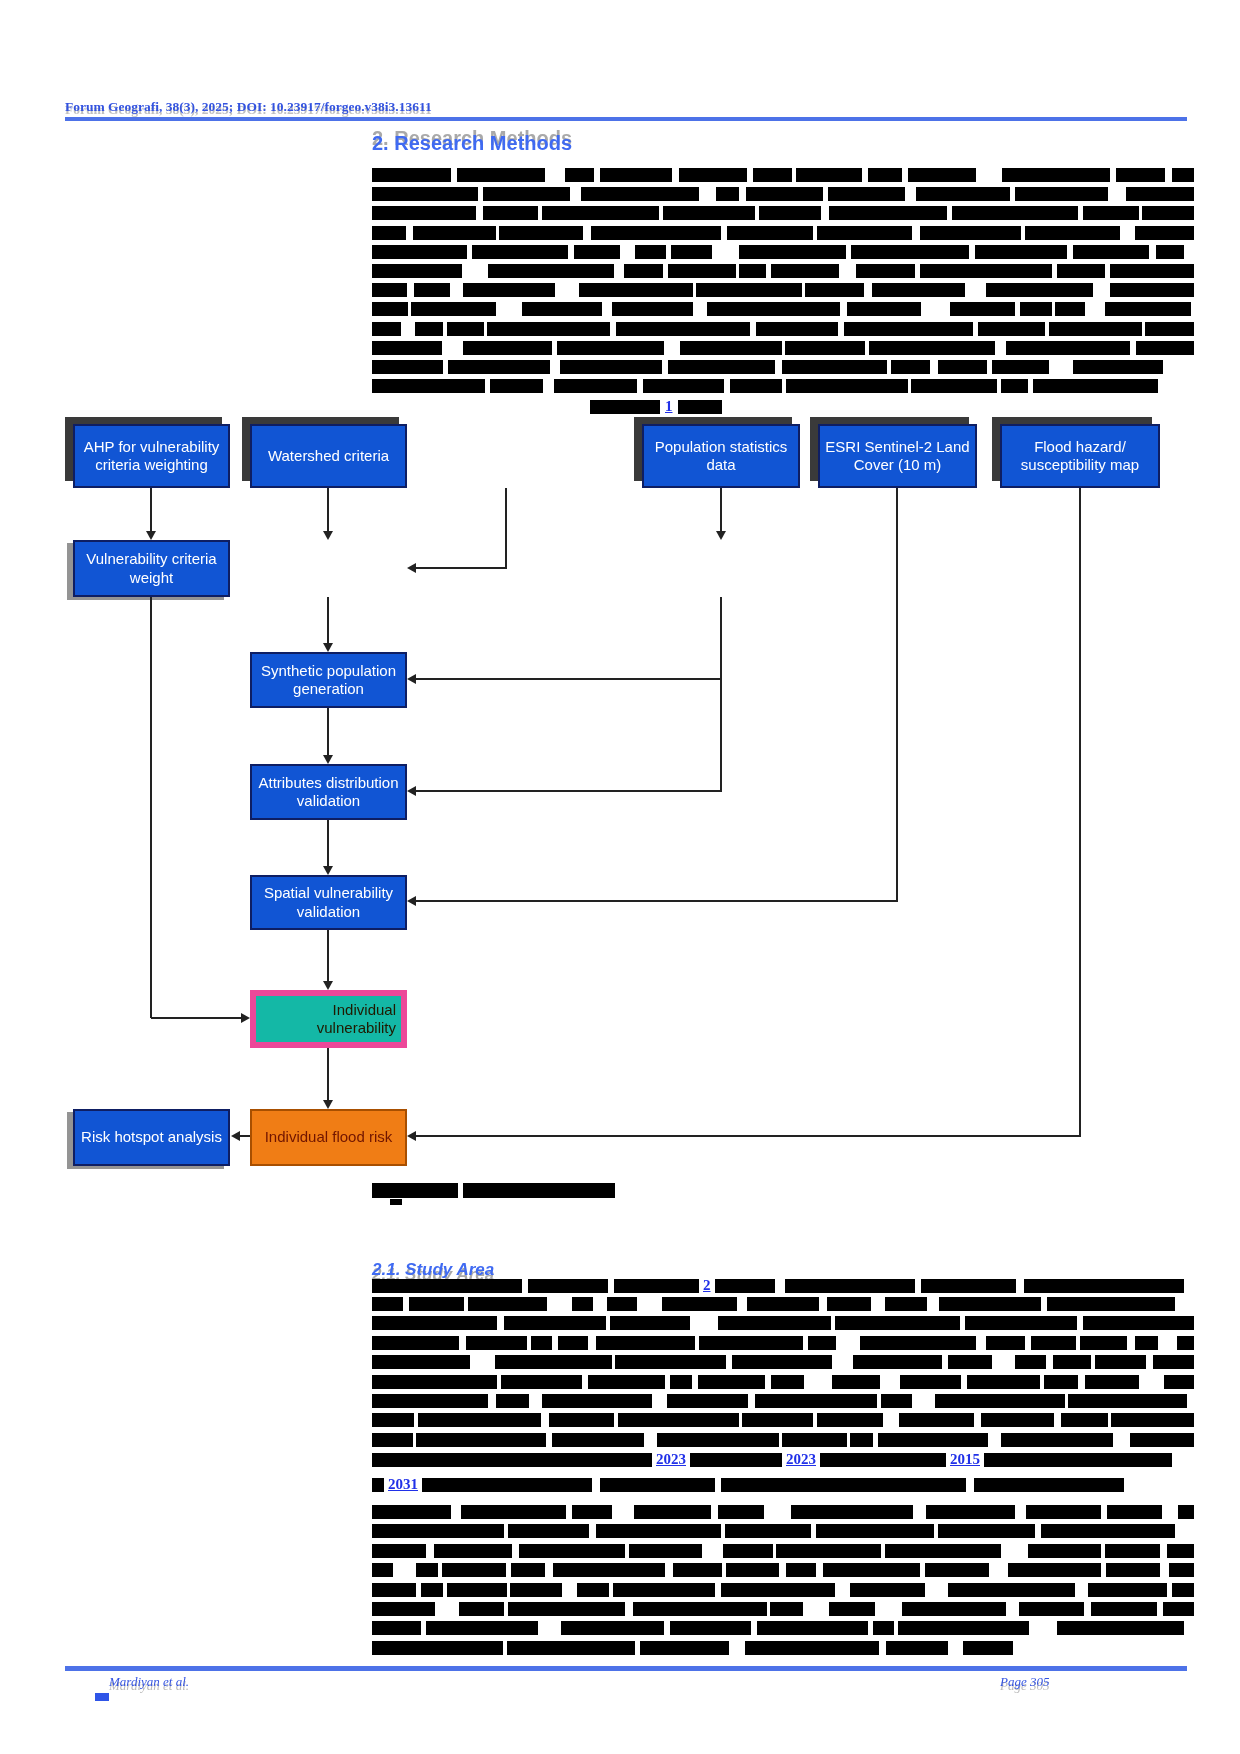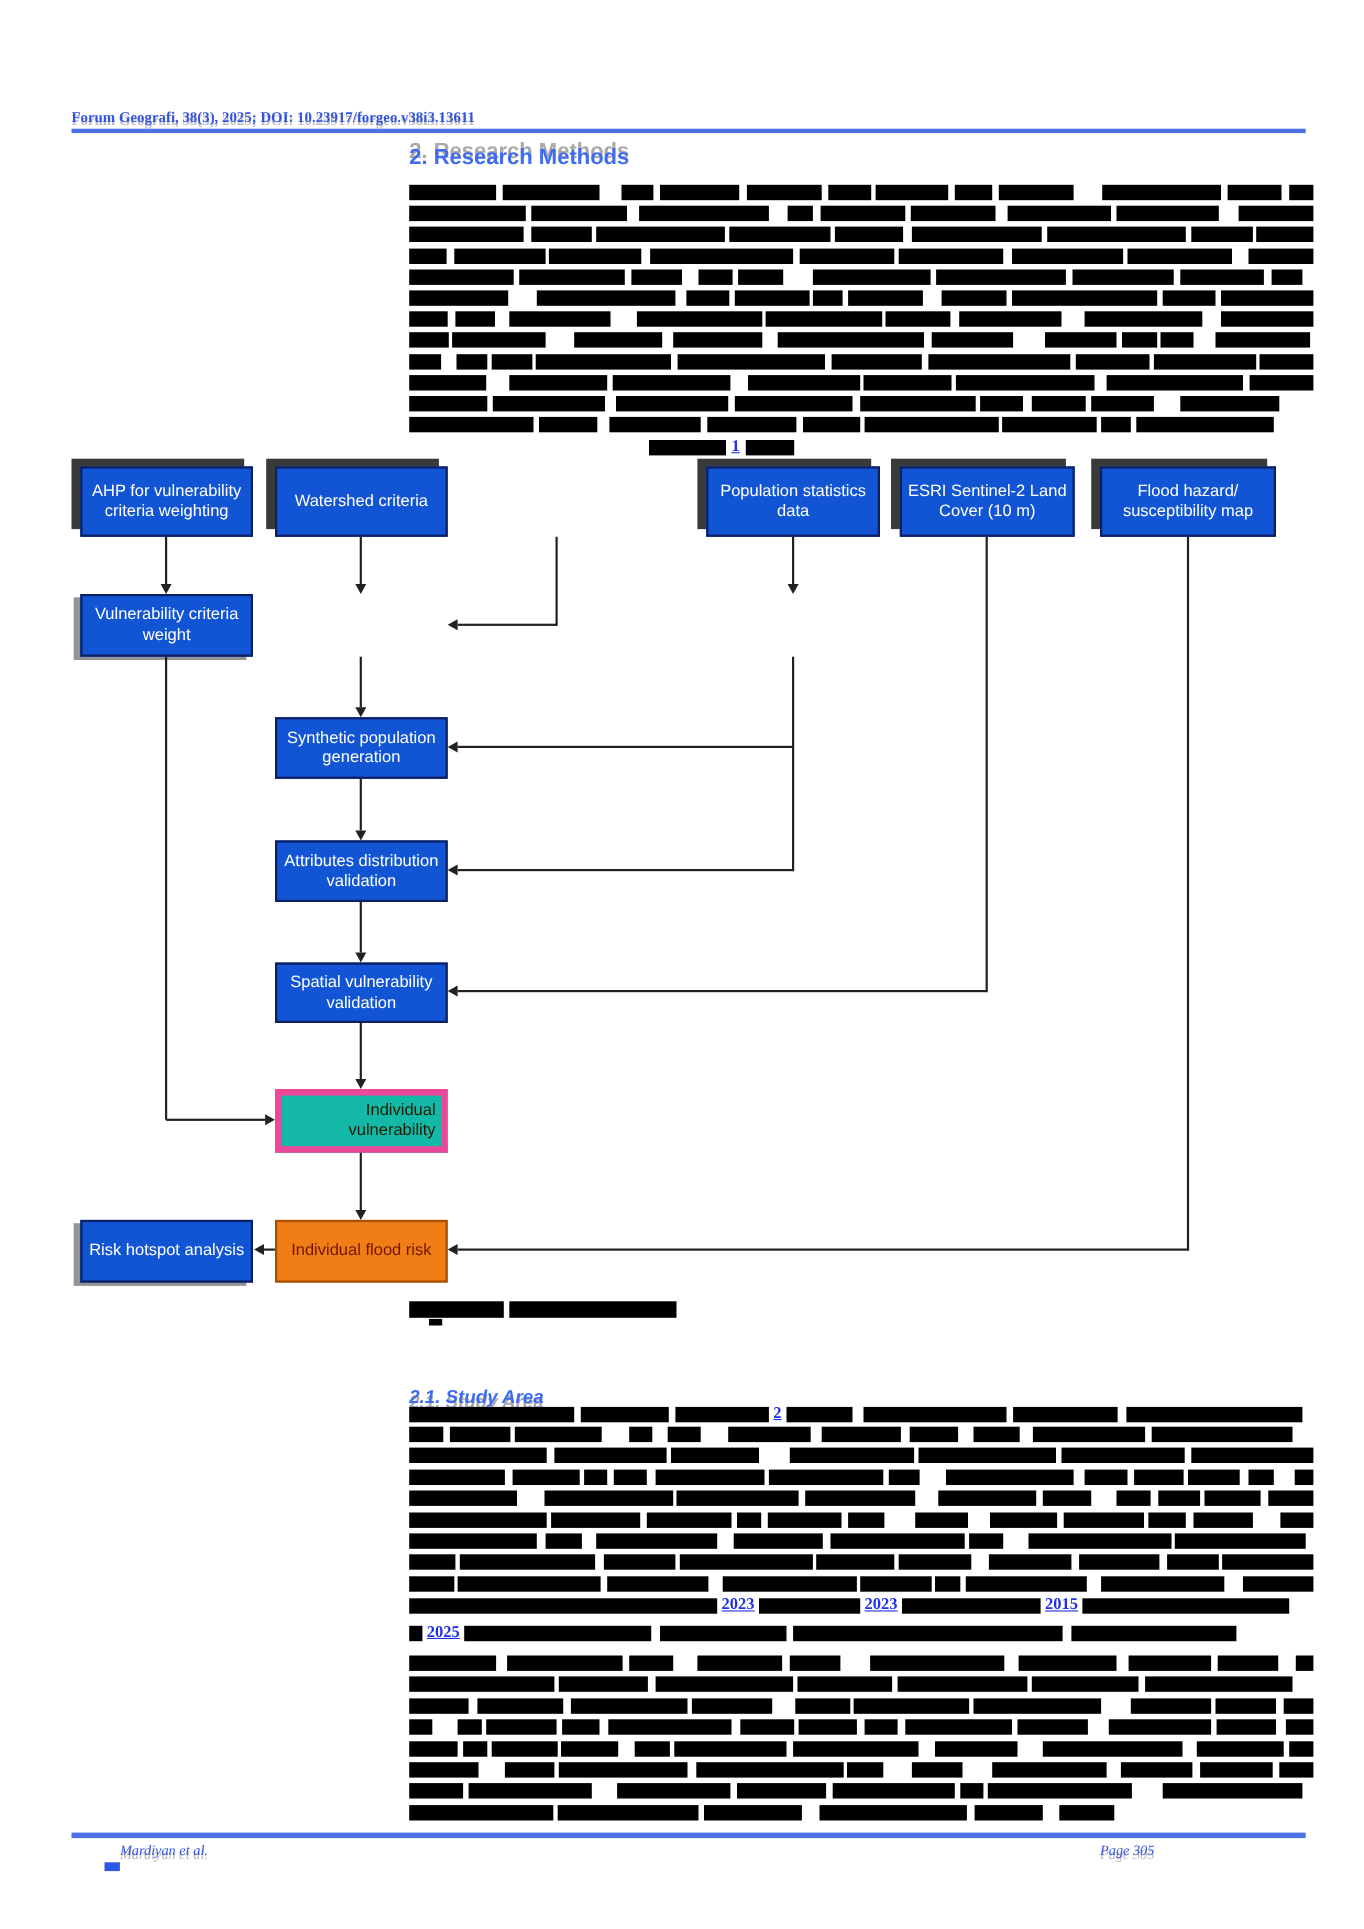--- a/index.html
+++ b/index.html
@@ -437,21 +437,21 @@
       <span class="gap4"></span>
     <span class="bar" style="width:126px"></span>
       <span class="gap4"></span>
     <span class="lnk">2015</span>
       <span class="gap4"></span>
     <span class="bar" style="width:188px"></span>
   </div>
   <div class="custrow" style="left:372px;top:1477px;">
     <span class="bar" style="width:12px"></span>
       <span class="gap4"></span>
-    <span class="lnk">2025</span>
+    <span class="lnk">2031</span>
       <span class="gap4"></span>
     <span class="bar" style="width:170px"></span>
       <span class="gap8"></span>
     <span class="bar" style="width:115px"></span>
       <span class="gap6"></span>
     <span class="bar" style="width:245px"></span>
       <span class="gap8"></span>
     <span class="bar" style="width:150px"></span>
   </div>
 

